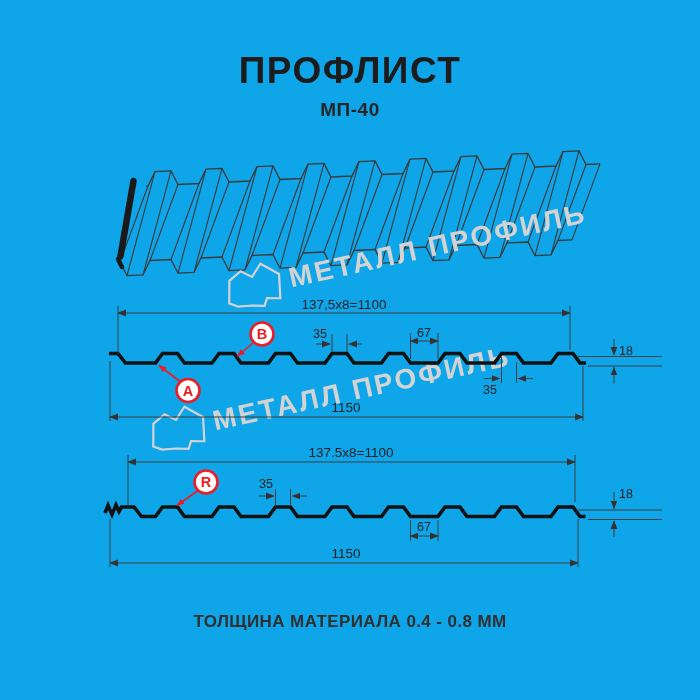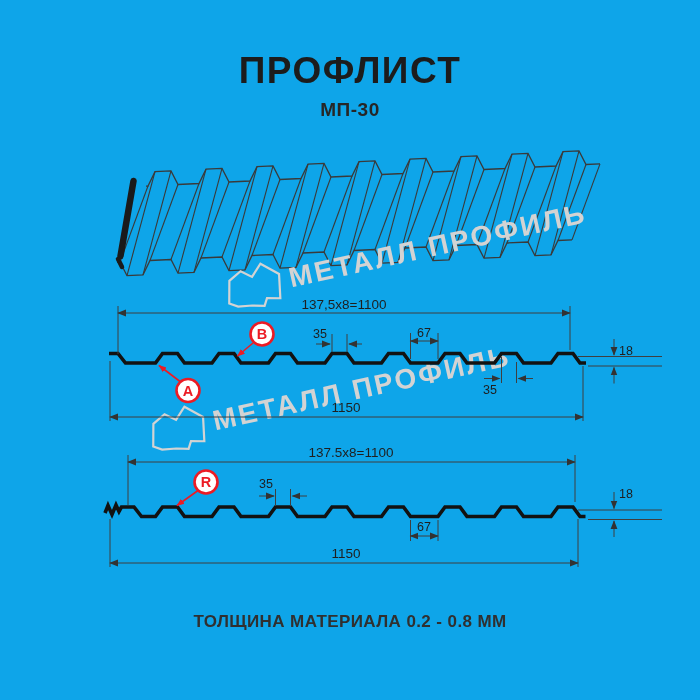--- a/index.html
+++ b/index.html
@@ -27,21 +27,21 @@
   .wm polygon{fill:none;stroke:var(--wm);stroke-width:2.2;}
   #ah path{fill:#333;}
   #ahr path{fill:var(--red);}
 </style>
 </head>
 <body>
 
 <div class="page">
 
   <h1 class="page-title">ПРОФЛИСТ</h1>
-  <h2 class="product-model">МП-30</h2>
+  <h2 class="product-model">МП-40</h2>
 
   <svg class="drawing" width="700" height="700" viewBox="0 0 700 700">
     <defs>
       <marker id="ah" viewBox="0 0 10 10" refX="8.4" refY="5" markerWidth="9.5" markerHeight="9.5" orient="auto-start-reverse" markerUnits="userSpaceOnUse">
         <path d="M0,1.4 L9.3,5 L0,8.6 z"></path>
       </marker>
       <marker id="ahr" viewBox="0 0 10 10" refX="8.4" refY="5" markerWidth="8.5" markerHeight="8.5" orient="auto-start-reverse" markerUnits="userSpaceOnUse">
         <path d="M0,1.4 L9.3,5 L0,8.6 z"></path>
       </marker>
     </defs>
@@ -172,14 +172,14 @@
       <text class="dims" x="424" y="531" text-anchor="middle">67</text>
       <text class="dims" x="619" y="498">18</text>
       <g>
         <line class="leader" x1="198" y1="490.5" x2="177" y2="505.5" marker-end="url(#ahr)"></line>
         <circle class="mkc" cx="206" cy="482" r="11.5"></circle>
         <text class="mk" x="206" y="487" text-anchor="middle">R</text>
       </g>
     </g>
   </svg>
 
-  <div class="footer-note">ТОЛЩИНА МАТЕРИАЛА 0.2 - 0.8 ММ</div>
+  <div class="footer-note">ТОЛЩИНА МАТЕРИАЛА 0.4 - 0.8 ММ</div>
 </div>
 
 </body></html>

